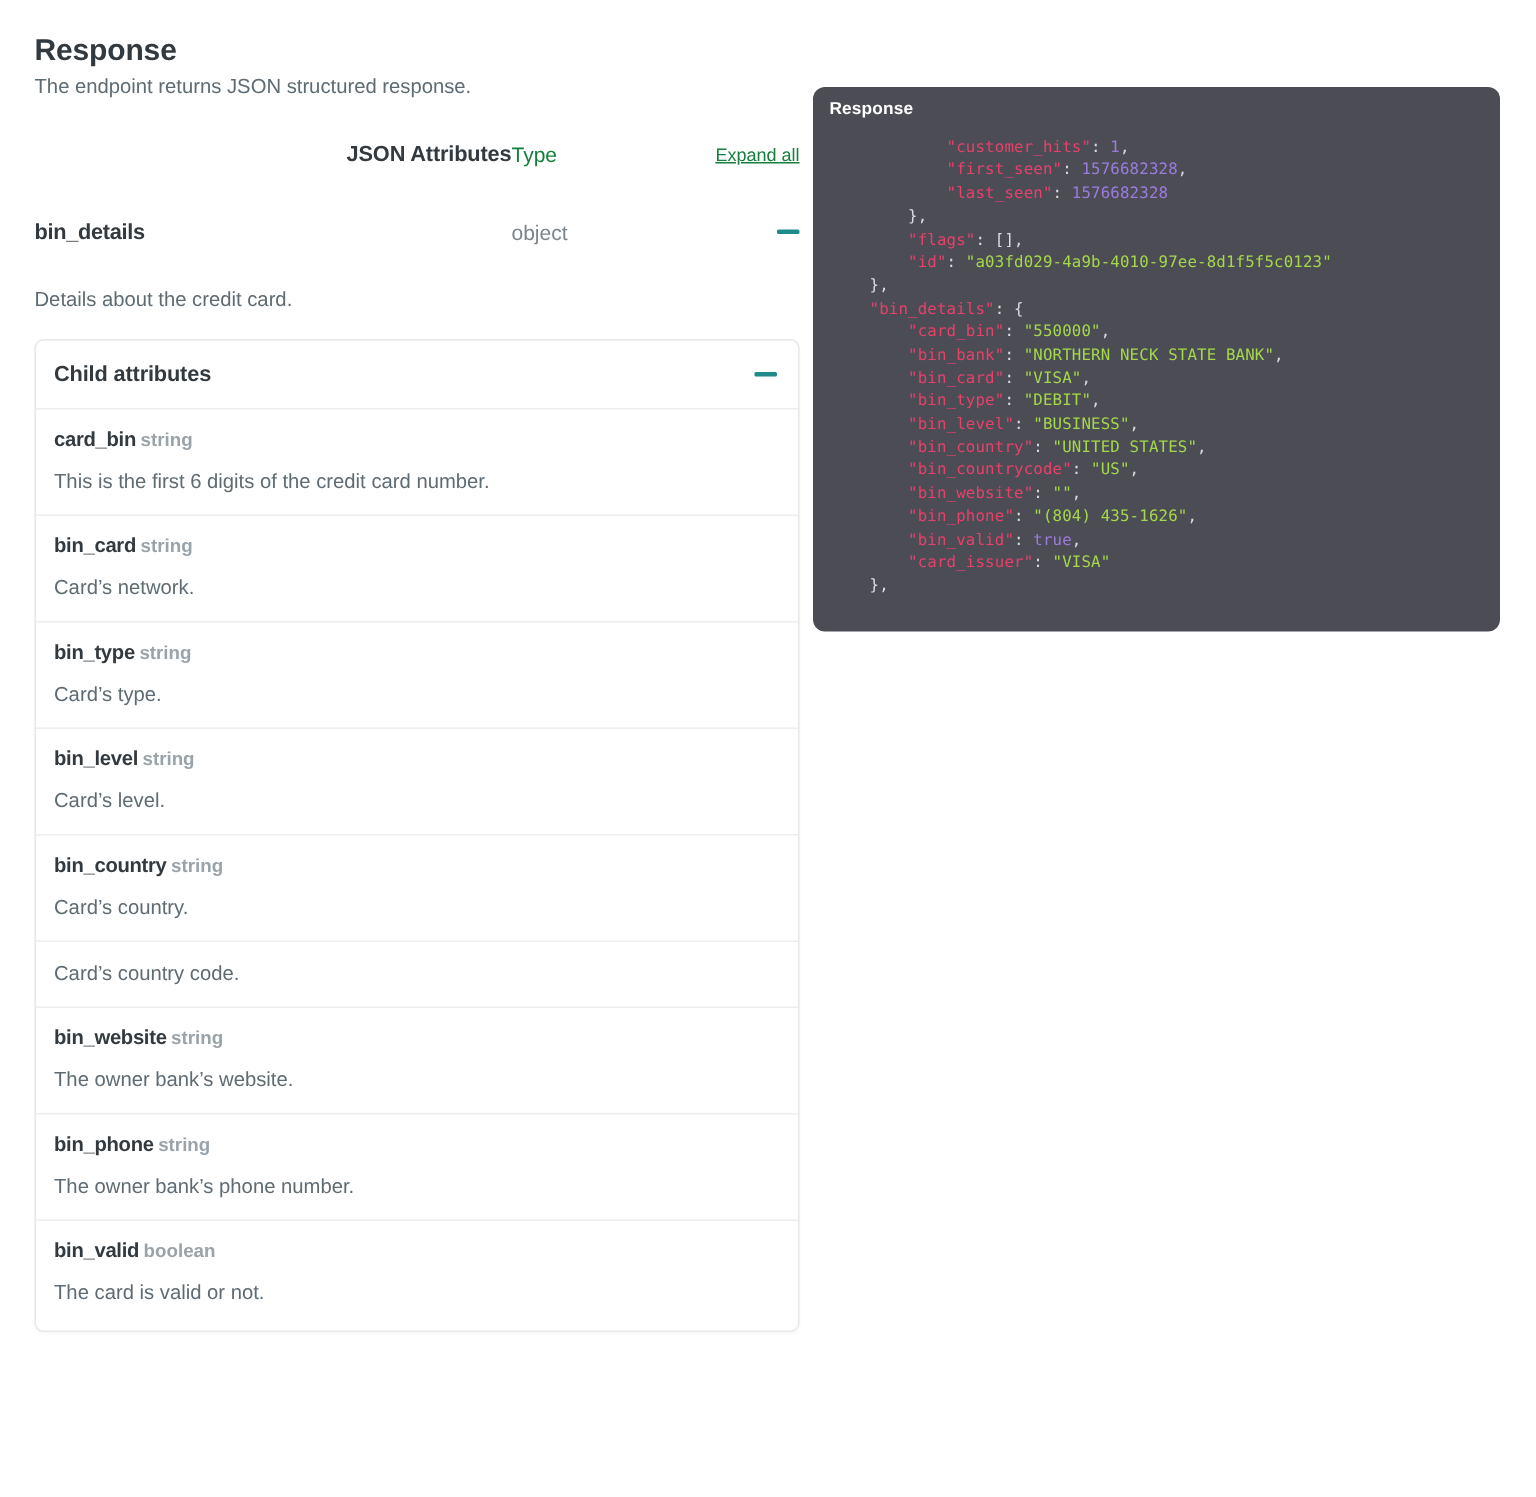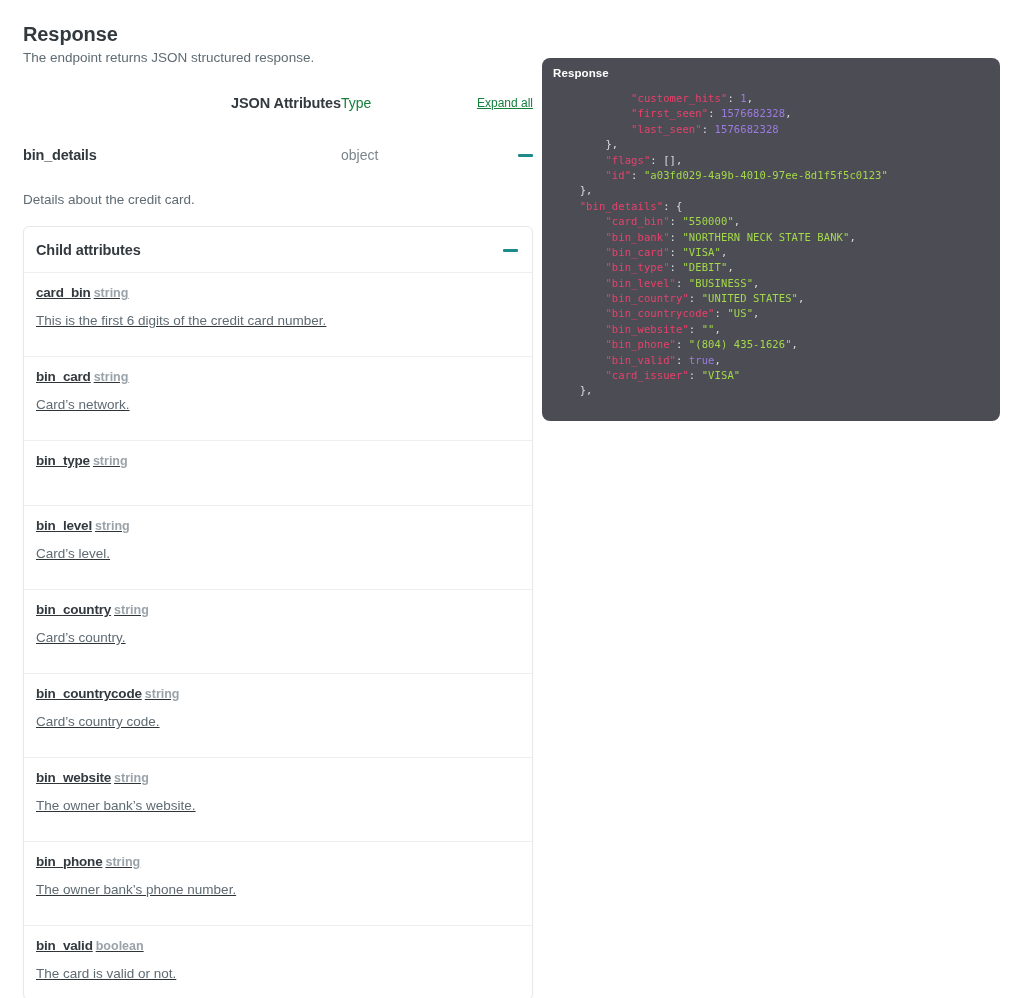--- a/index.html
+++ b/index.html
@@ -133,23 +133,22 @@
     font-size: 14.5px;
     font-weight: bold;
     color: #333a3f;
     letter-spacing: -0.1px;
   }
   #child-card-header .toggle {
     flex: 0 0 auto;
   }
 
   .child-row {
-    padding: 11px 12px 26px 12px;
+    padding: 11px 12px 13px 12px;
     border-bottom: 1px solid #eceef0;
-    text-decoration: underline;
   }
   .child-row:last-child {
     border-bottom: none;
     padding-bottom: 16px;
   }
   .child-row .row-head {
     font-size: 13.5px;
     line-height: 18px;
     margin-bottom: 9px;
   }
@@ -248,31 +247,31 @@
         <div class="child-row">
           <div class="row-head"><span class="row-name">card_bin</span><span class="row-type">string</span></div>
           <div class="row-desc">This is the first 6 digits of the credit card number.</div>
         </div>
         <div class="child-row">
           <div class="row-head"><span class="row-name">bin_card</span><span class="row-type">string</span></div>
           <div class="row-desc">Card’s network.</div>
         </div>
         <div class="child-row">
           <div class="row-head"><span class="row-name">bin_type</span><span class="row-type">string</span></div>
+          <div class="row-desc">Card’s type.</div>
         </div>
         <div class="child-row">
           <div class="row-head"><span class="row-name">bin_level</span><span class="row-type">string</span></div>
           <div class="row-desc">Card’s level.</div>
         </div>
         <div class="child-row">
           <div class="row-head"><span class="row-name">bin_country</span><span class="row-type">string</span></div>
           <div class="row-desc">Card’s country.</div>
         </div>
         <div class="child-row">
-          <div class="row-head"><span class="row-name">bin_countrycode</span><span class="row-type">string</span></div>
           <div class="row-desc">Card’s country code.</div>
         </div>
         <div class="child-row">
           <div class="row-head"><span class="row-name">bin_website</span><span class="row-type">string</span></div>
           <div class="row-desc">The owner bank’s website.</div>
         </div>
         <div class="child-row">
           <div class="row-head"><span class="row-name">bin_phone</span><span class="row-type">string</span></div>
           <div class="row-desc">The owner bank’s phone number.</div>
         </div>

